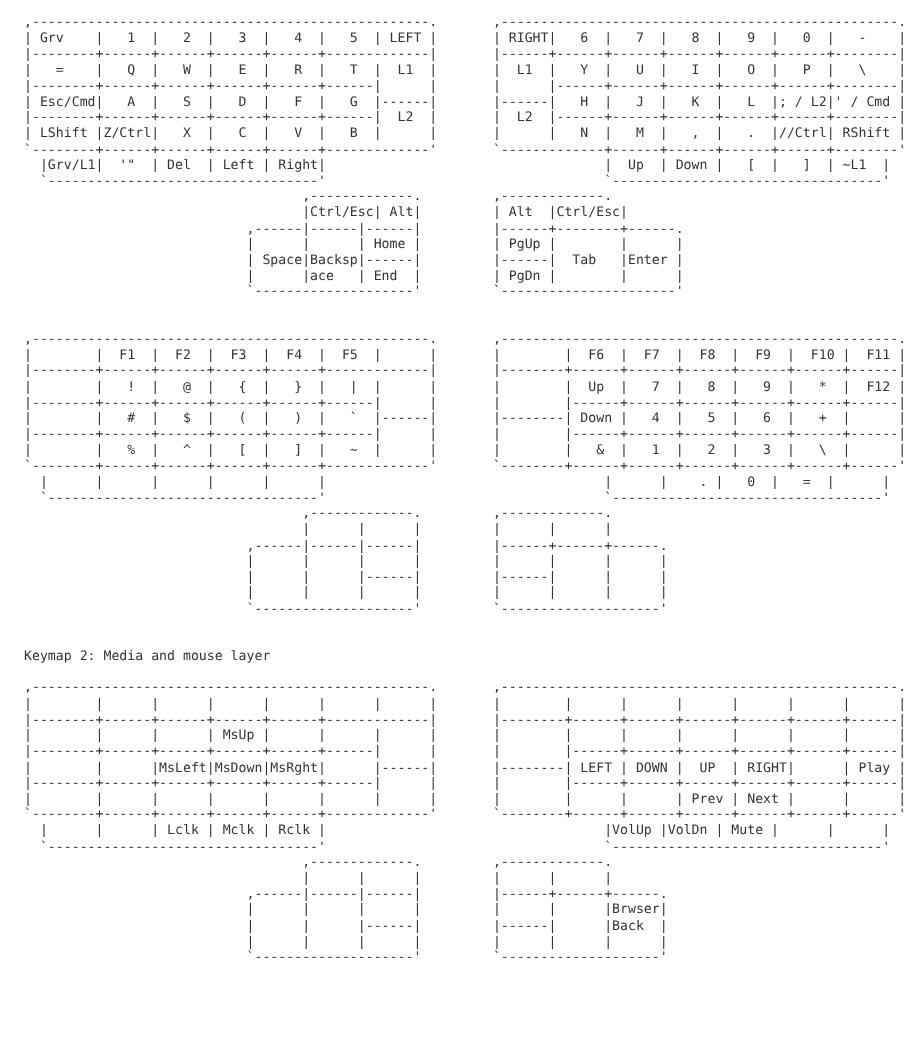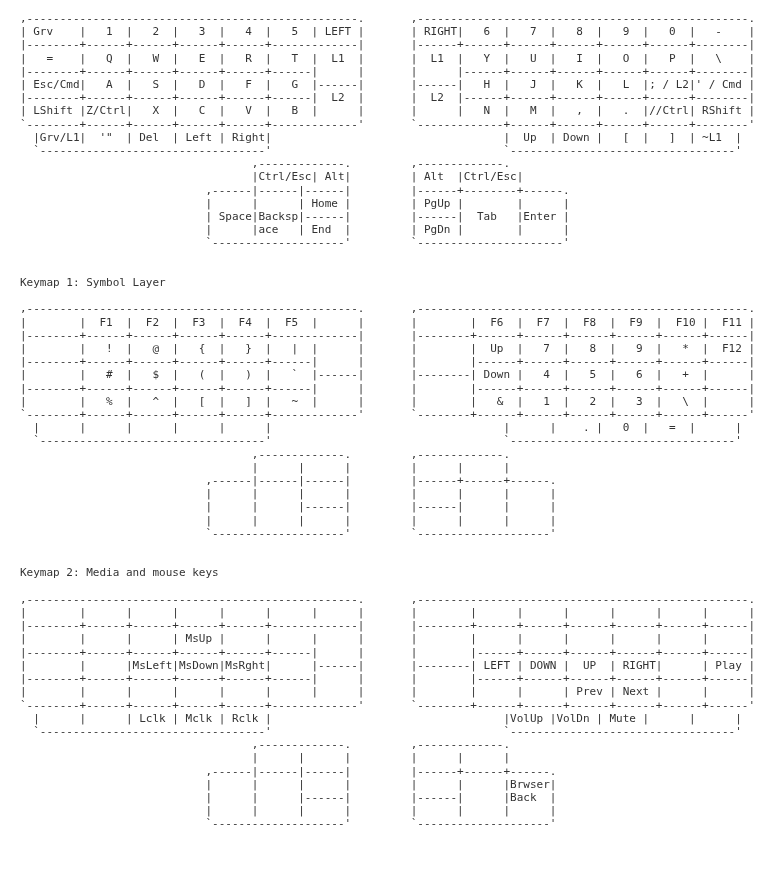--- a/index.html
+++ b/index.html
@@ -55,21 +55,20 @@
                                    ,-------------.         ,-------------.
                                    |Ctrl/Esc| Alt|         | Alt  |Ctrl/Esc|
                             ,------|------|------|         |------+--------+------.
                             |      |      | Home |         | PgUp |        |      |
                             | Space|Backsp|------|         |------|  Tab   |Enter |
                             |      |ace   | End  |         | PgDn |        |      |
                             `--------------------'         `----------------------'</pre>
   </section>
 
   <section class="keymap-section">
-    <div class="keymap-title">Keymap 1: Symbol Layer</div>
     <pre class="keymap-art">,--------------------------------------------------.       ,--------------------------------------------------.
 |        |  F1  |  F2  |  F3  |  F4  |  F5  |      |       |        |  F6  |  F7  |  F8  |  F9  |  F10 |  F11 |
 |--------+------+------+------+------+-------------|       |--------+------+------+------+------+------+------|
 |        |   !  |   @  |   {  |   }  |   |  |      |       |        |  Up  |   7  |   8  |   9  |   *  |  F12 |
 |--------+------+------+------+------+------|      |       |        |------+------+------+------+------+------|
 |        |   #  |   $  |   (  |   )  |   `  |------|       |--------| Down |   4  |   5  |   6  |   +  |      |
 |--------+------+------+------+------+------|      |       |        |------+------+------+------+------+------|
 |        |   %  |   ^  |   [  |   ]  |   ~  |      |       |        |   &amp;  |   1  |   2  |   3  |   \  |      |
 `--------+------+------+------+------+-------------'       `--------+------+------+------+------+------+------'
   |      |      |      |      |      |                                   |      |    . |   0  |   =  |      |
@@ -77,21 +76,21 @@
                                    ,-------------.         ,-------------.
                                    |      |      |         |      |      |
                             ,------|------|------|         |------+------+------.
                             |      |      |      |         |      |      |      |
                             |      |      |------|         |------|      |      |
                             |      |      |      |         |      |      |      |
                             `--------------------'         `--------------------'</pre>
   </section>
 
   <section class="keymap-section">
-    <div class="keymap-title">Keymap 2: Media and mouse keys</div>
+    <div class="keymap-title">Keymap 2: Media and mouse layer</div>
     <pre class="keymap-art">,--------------------------------------------------.       ,--------------------------------------------------.
 |        |      |      |      |      |      |      |       |        |      |      |      |      |      |      |
 |--------+------+------+------+------+-------------|       |--------+------+------+------+------+------+------|
 |        |      |      | MsUp |      |      |      |       |        |      |      |      |      |      |      |
 |--------+------+------+------+------+------|      |       |        |------+------+------+------+------+------|
 |        |      |MsLeft|MsDown|MsRght|      |------|       |--------| LEFT | DOWN |  UP  | RIGHT|      | Play |
 |--------+------+------+------+------+------|      |       |        |------+------+------+------+------+------|
 |        |      |      |      |      |      |      |       |        |      |      | Prev | Next |      |      |
 `--------+------+------+------+------+-------------'       `--------+------+------+------+------+------+------'
   |      |      | Lclk | Mclk | Rclk |                                   |VolUp |VolDn | Mute |      |      |

